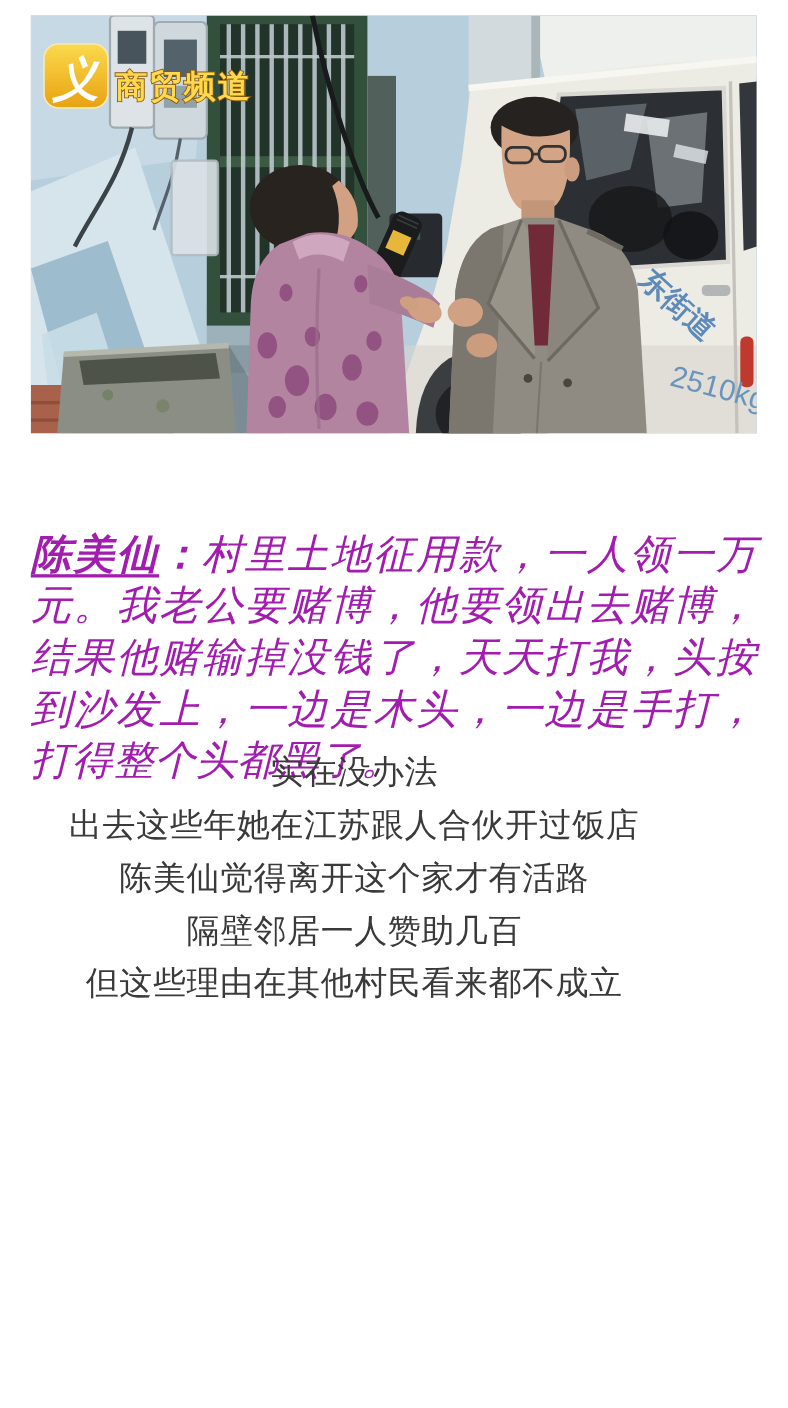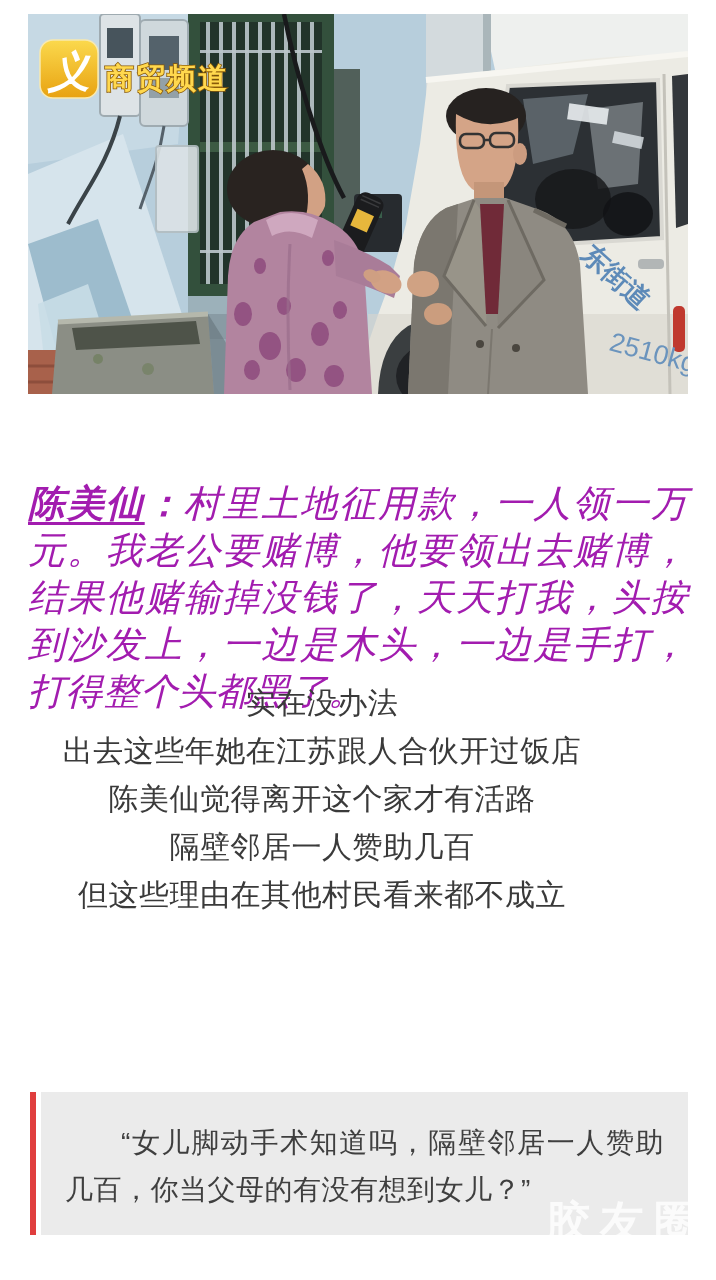--- a/index.html
+++ b/index.html
@@ -228,21 +228,14 @@
   <p class="speaker-paragraph"><span class="speaker-name">陈美仙</span><span class="speaker-colon">：</span><span>村里土地征用款，一人领一万元。我老公要赌博，他要领出去赌博，结果他赌输掉没钱了，天天打我，头按到沙发上，一边是木头，一边是手打，打得整个头都黑了。</span></p>
 
   <div class="center-block">
     <div>实在没办法</div>
     <div>出去这些年她在江苏跟人合伙开过饭店</div>
     <div>陈美仙觉得离开这个家才有活路</div>
     <div>隔壁邻居一人赞助几百</div>
     <div>但这些理由在其他村民看来都不成立</div>
   </div>
 
-  <div class="quote-row">
-    <div class="red-bar"></div>
-    <div class="quote-box">
-      <p>“女儿脚动手术知道吗，隔壁邻居一人赞助几百，你当父母的有没有想到女儿？”</p>
-      <span class="watermark">胶友圈</span>
-    </div>
-  </div>
 
 </div>
 
 </body></html>

